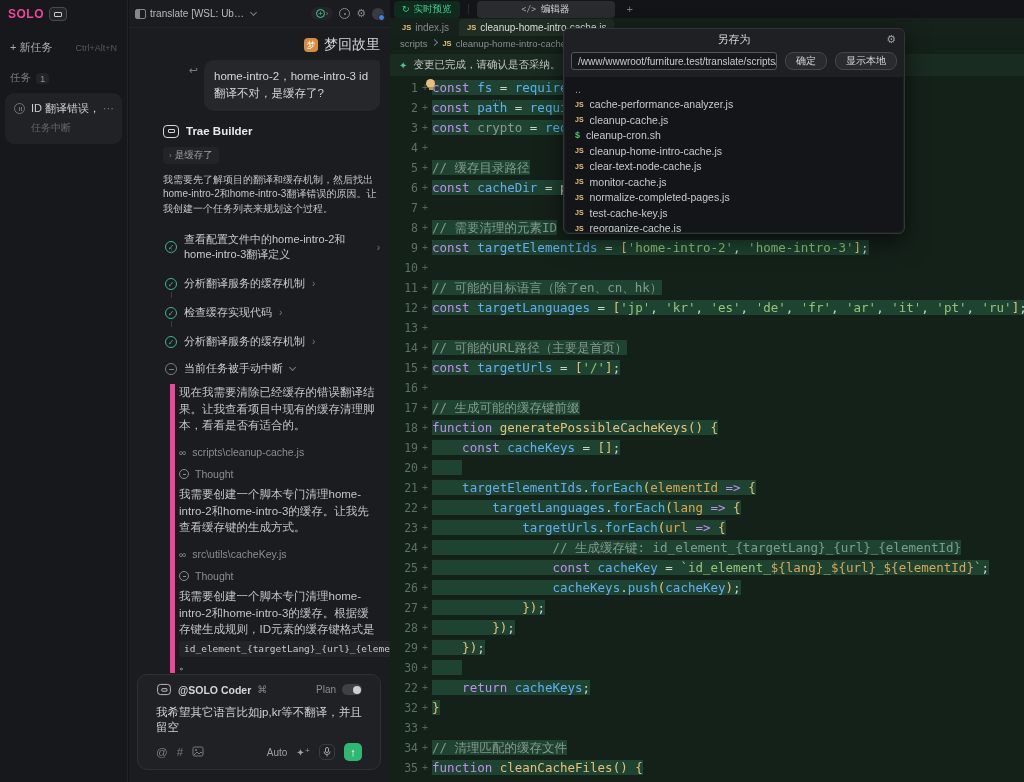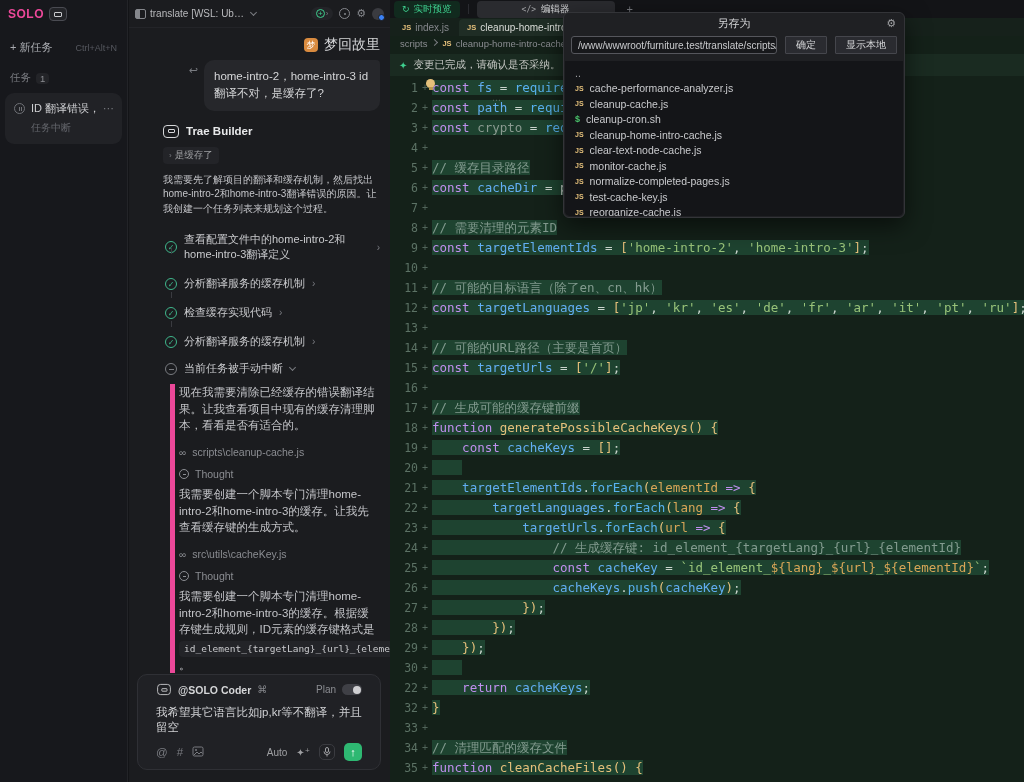--- a/index.html
+++ b/index.html
@@ -104,26 +104,26 @@
   .plusm{width:14px;text-align:center;color:#51655a;flex:none;font-size:10px;}
   .codetx .hl{background:#1e4330;}
   .tk-k{color:#bf8fee;} .tk-id{color:#62aef2;} .tk-mth{color:#58b2f0;}
   .tk-str{color:#98c379;} .tk-br{color:#e5c07b;} .tk-cm{color:#839b8f;}
   .tk-pl{color:#c9d4cc;} .tk-fn{color:#e5c07b;} .tk-par{color:#d8a657;}
   .tk-tpl{color:#d8a657;} .tk-dim{color:#8a9a90;}
   .bulb{position:absolute;left:36px;top:79px;width:9px;height:9px;background:#e5c07b;border-radius:50%;}
   .bulb::after{content:'';position:absolute;left:2.5px;top:8px;width:4px;height:3px;background:#b99a4f;}
   .hintdots{position:absolute;left:102px;top:95px;color:#5a6a60;font-size:9px;letter-spacing:1px;}
   
-  #dialog{position:absolute;left:563px;top:12px;width:342px;height:206px;background:#1f2023;border:1px solid #333438;border-radius:6px;box-shadow:0 8px 24px rgba(0,0,0,.55);z-index:10;}
+  #dialog{position:absolute;left:563px;top:28px;width:342px;height:206px;background:#1f2023;border:1px solid #333438;border-radius:6px;box-shadow:0 8px 24px rgba(0,0,0,.55);z-index:10;}
   .dtitle{height:20px;display:flex;align-items:center;justify-content:center;font-size:11px;color:#d5d6d8;position:relative;}
   .dgear{position:absolute;right:8px;top:4px;color:#9fa0a3;font-size:11px;}
   .drow{display:flex;align-items:center;gap:8px;padding:3px 7px 5px 7px;}
   .dinput{flex:1;background:#17181b;border:1px solid #55565c;border-radius:3px;height:18px;display:flex;align-items:center;padding:0 6px;font-size:10px;color:#c9cacd;white-space:nowrap;overflow:hidden;}
-  .dbtn{background:#2a2b30;border:1px solid #45464c;border-radius:1px;height:18px;padding:0 10px;font-size:10px;color:#d5d6d8;display:flex;align-items:center;white-space:nowrap;text-align:center;}
+  .dbtn{background:#2a2b30;border:1px solid #45464c;border-radius:8px;height:18px;padding:0 10px;font-size:10px;color:#d5d6d8;display:flex;align-items:center;white-space:nowrap;text-align:center;}
   .dlist{margin:2px 1px 1px 1px;background:#141518;border-radius:0 0 5px 5px;padding:4px 0 4px 10px;height:155px;overflow:hidden;}
   .ditem{display:flex;align-items:center;gap:6px;font-size:10.5px;color:#c9cacd;height:15.5px;}
   .ditem .jsb{font-size:7px;}
   .ditem .shb{color:#4ac26b;font-size:9px;font-weight:bold;}
   .ditem.updir{color:#9fa0a3;}
 </style>
 </head>
 <body>
 
 <div id="sidebar">

